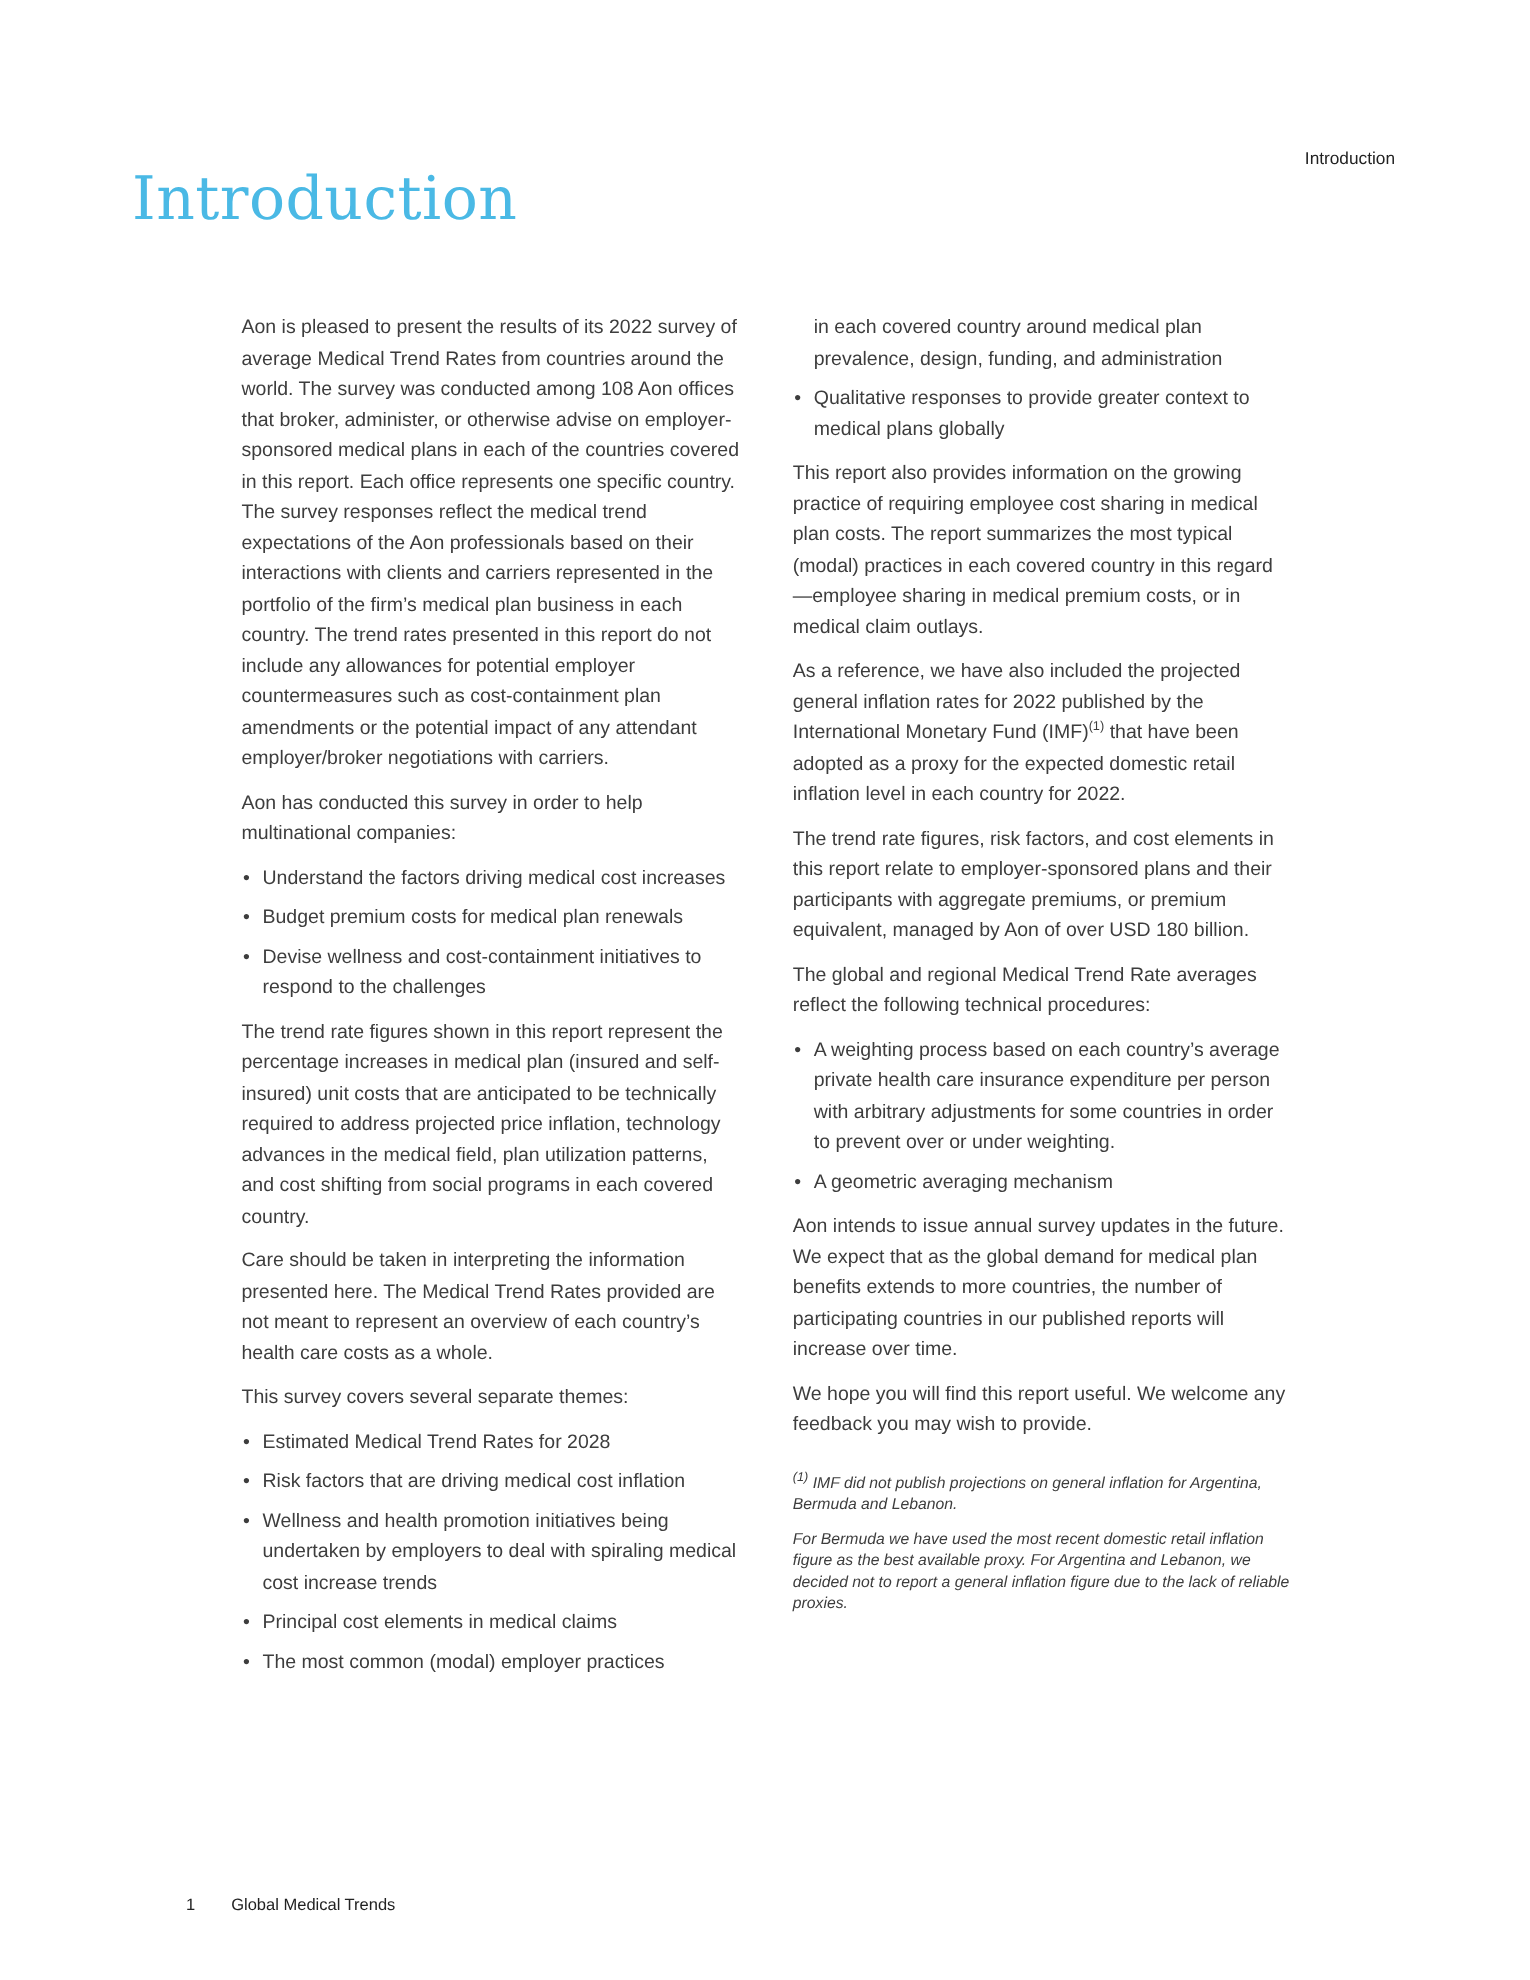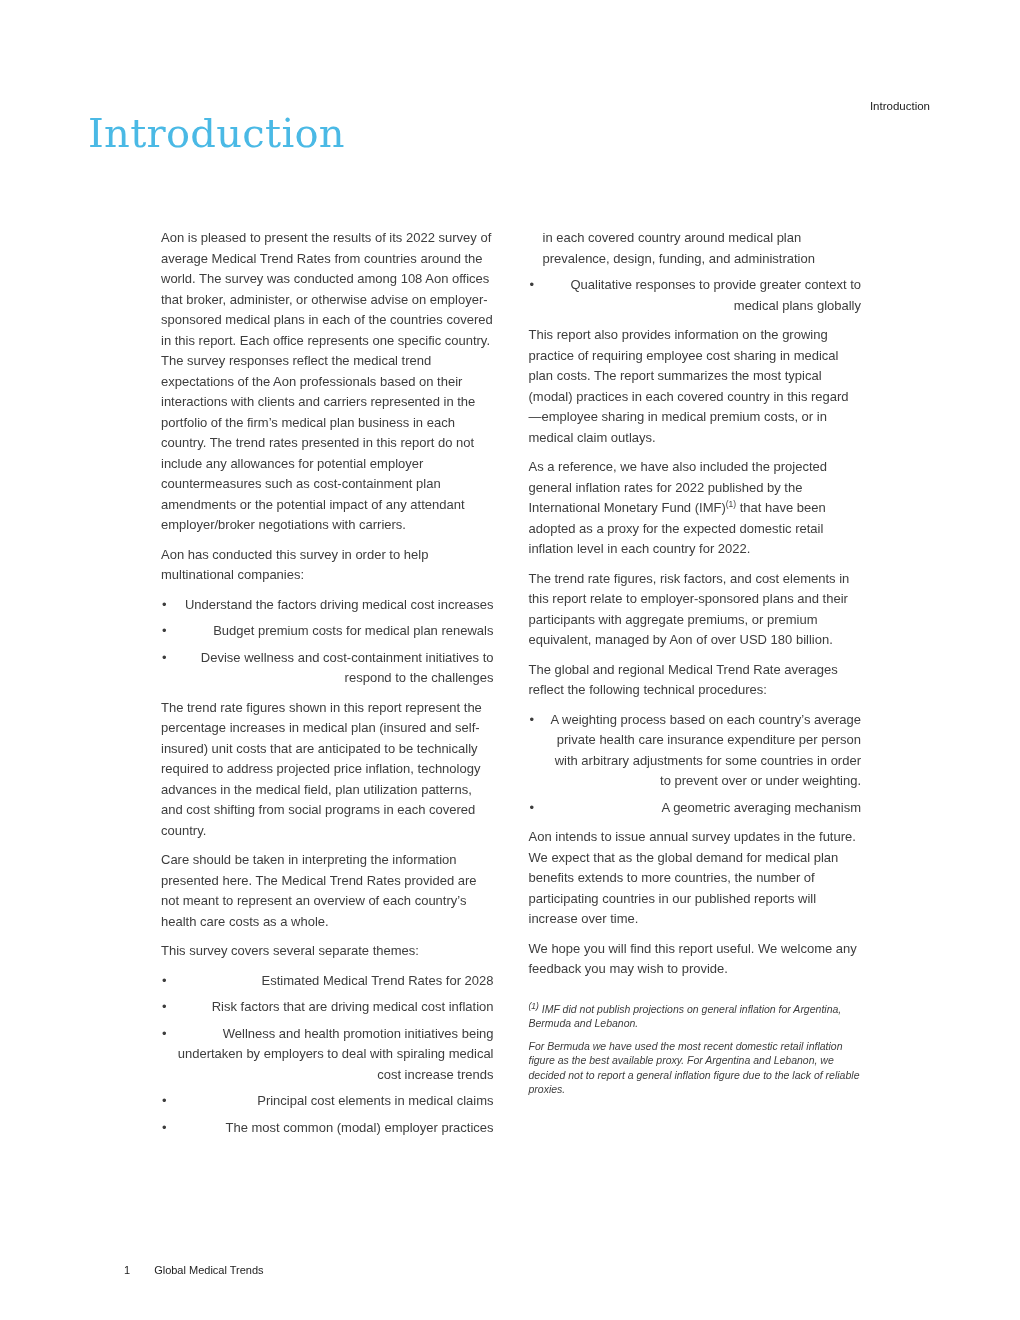--- a/index.html
+++ b/index.html
@@ -23,41 +23,40 @@
     position: absolute;
     top: 110px;
     left: 88px;
     font-family: "DejaVu Serif", serif;
     font-weight: 400;
     font-size: 40px;
     letter-spacing: 0.3px;
   }
   .columns {
     position: absolute;
-    top: 228px;
+    top: 208px;
     left: 161px;
     width: 700px;
     display: flex;
     gap: 35px;
   }
   .col {
     width: 333px;
     font-size: 13px;
     line-height: 20.5px;
   }
   .col p { margin: 0 0 9px 0; }
   .col ul {
     list-style: none;
     margin: 1px 0 9px 0;
   }
   .col li {
     position: relative;
     padding-left: 14px;
     margin-bottom: 6px;
-    text-align: right;
   }
   .col li::before {
     content: "\2022";
     position: absolute;
     left: 1px;
     top: 0;
   }
   .continuation {
     padding-left: 14px;
     margin-bottom: 6px !important;

